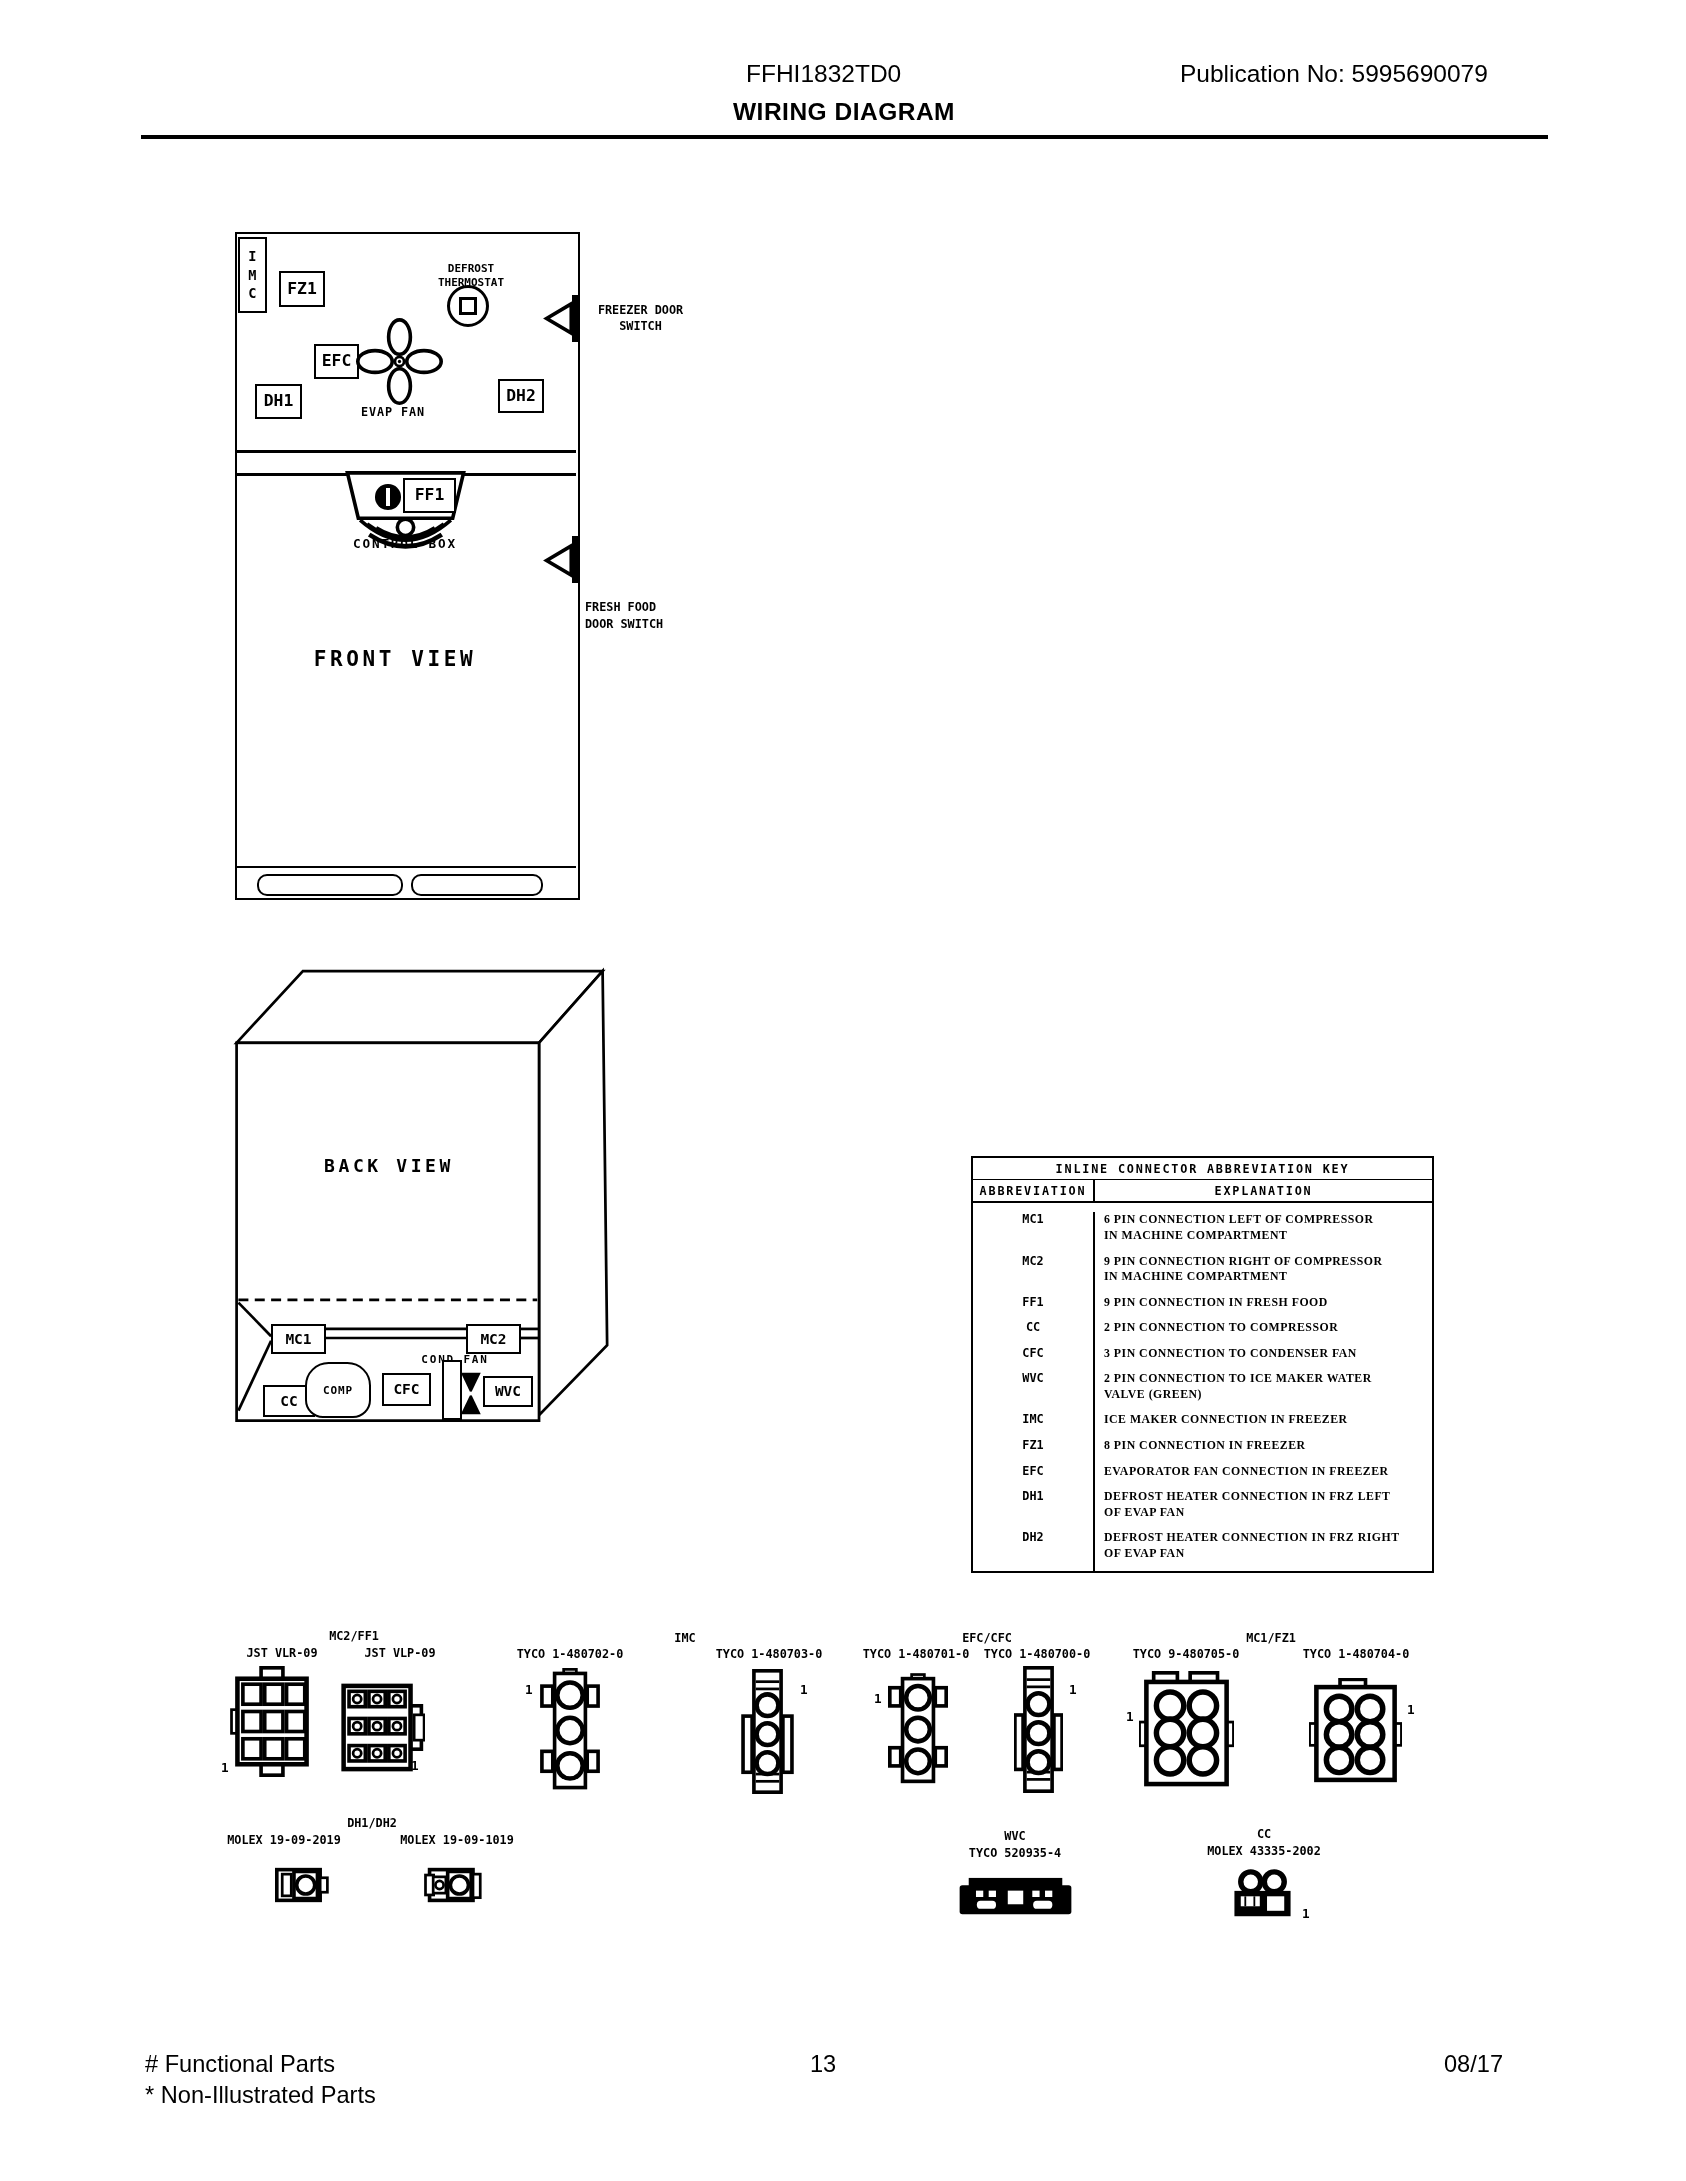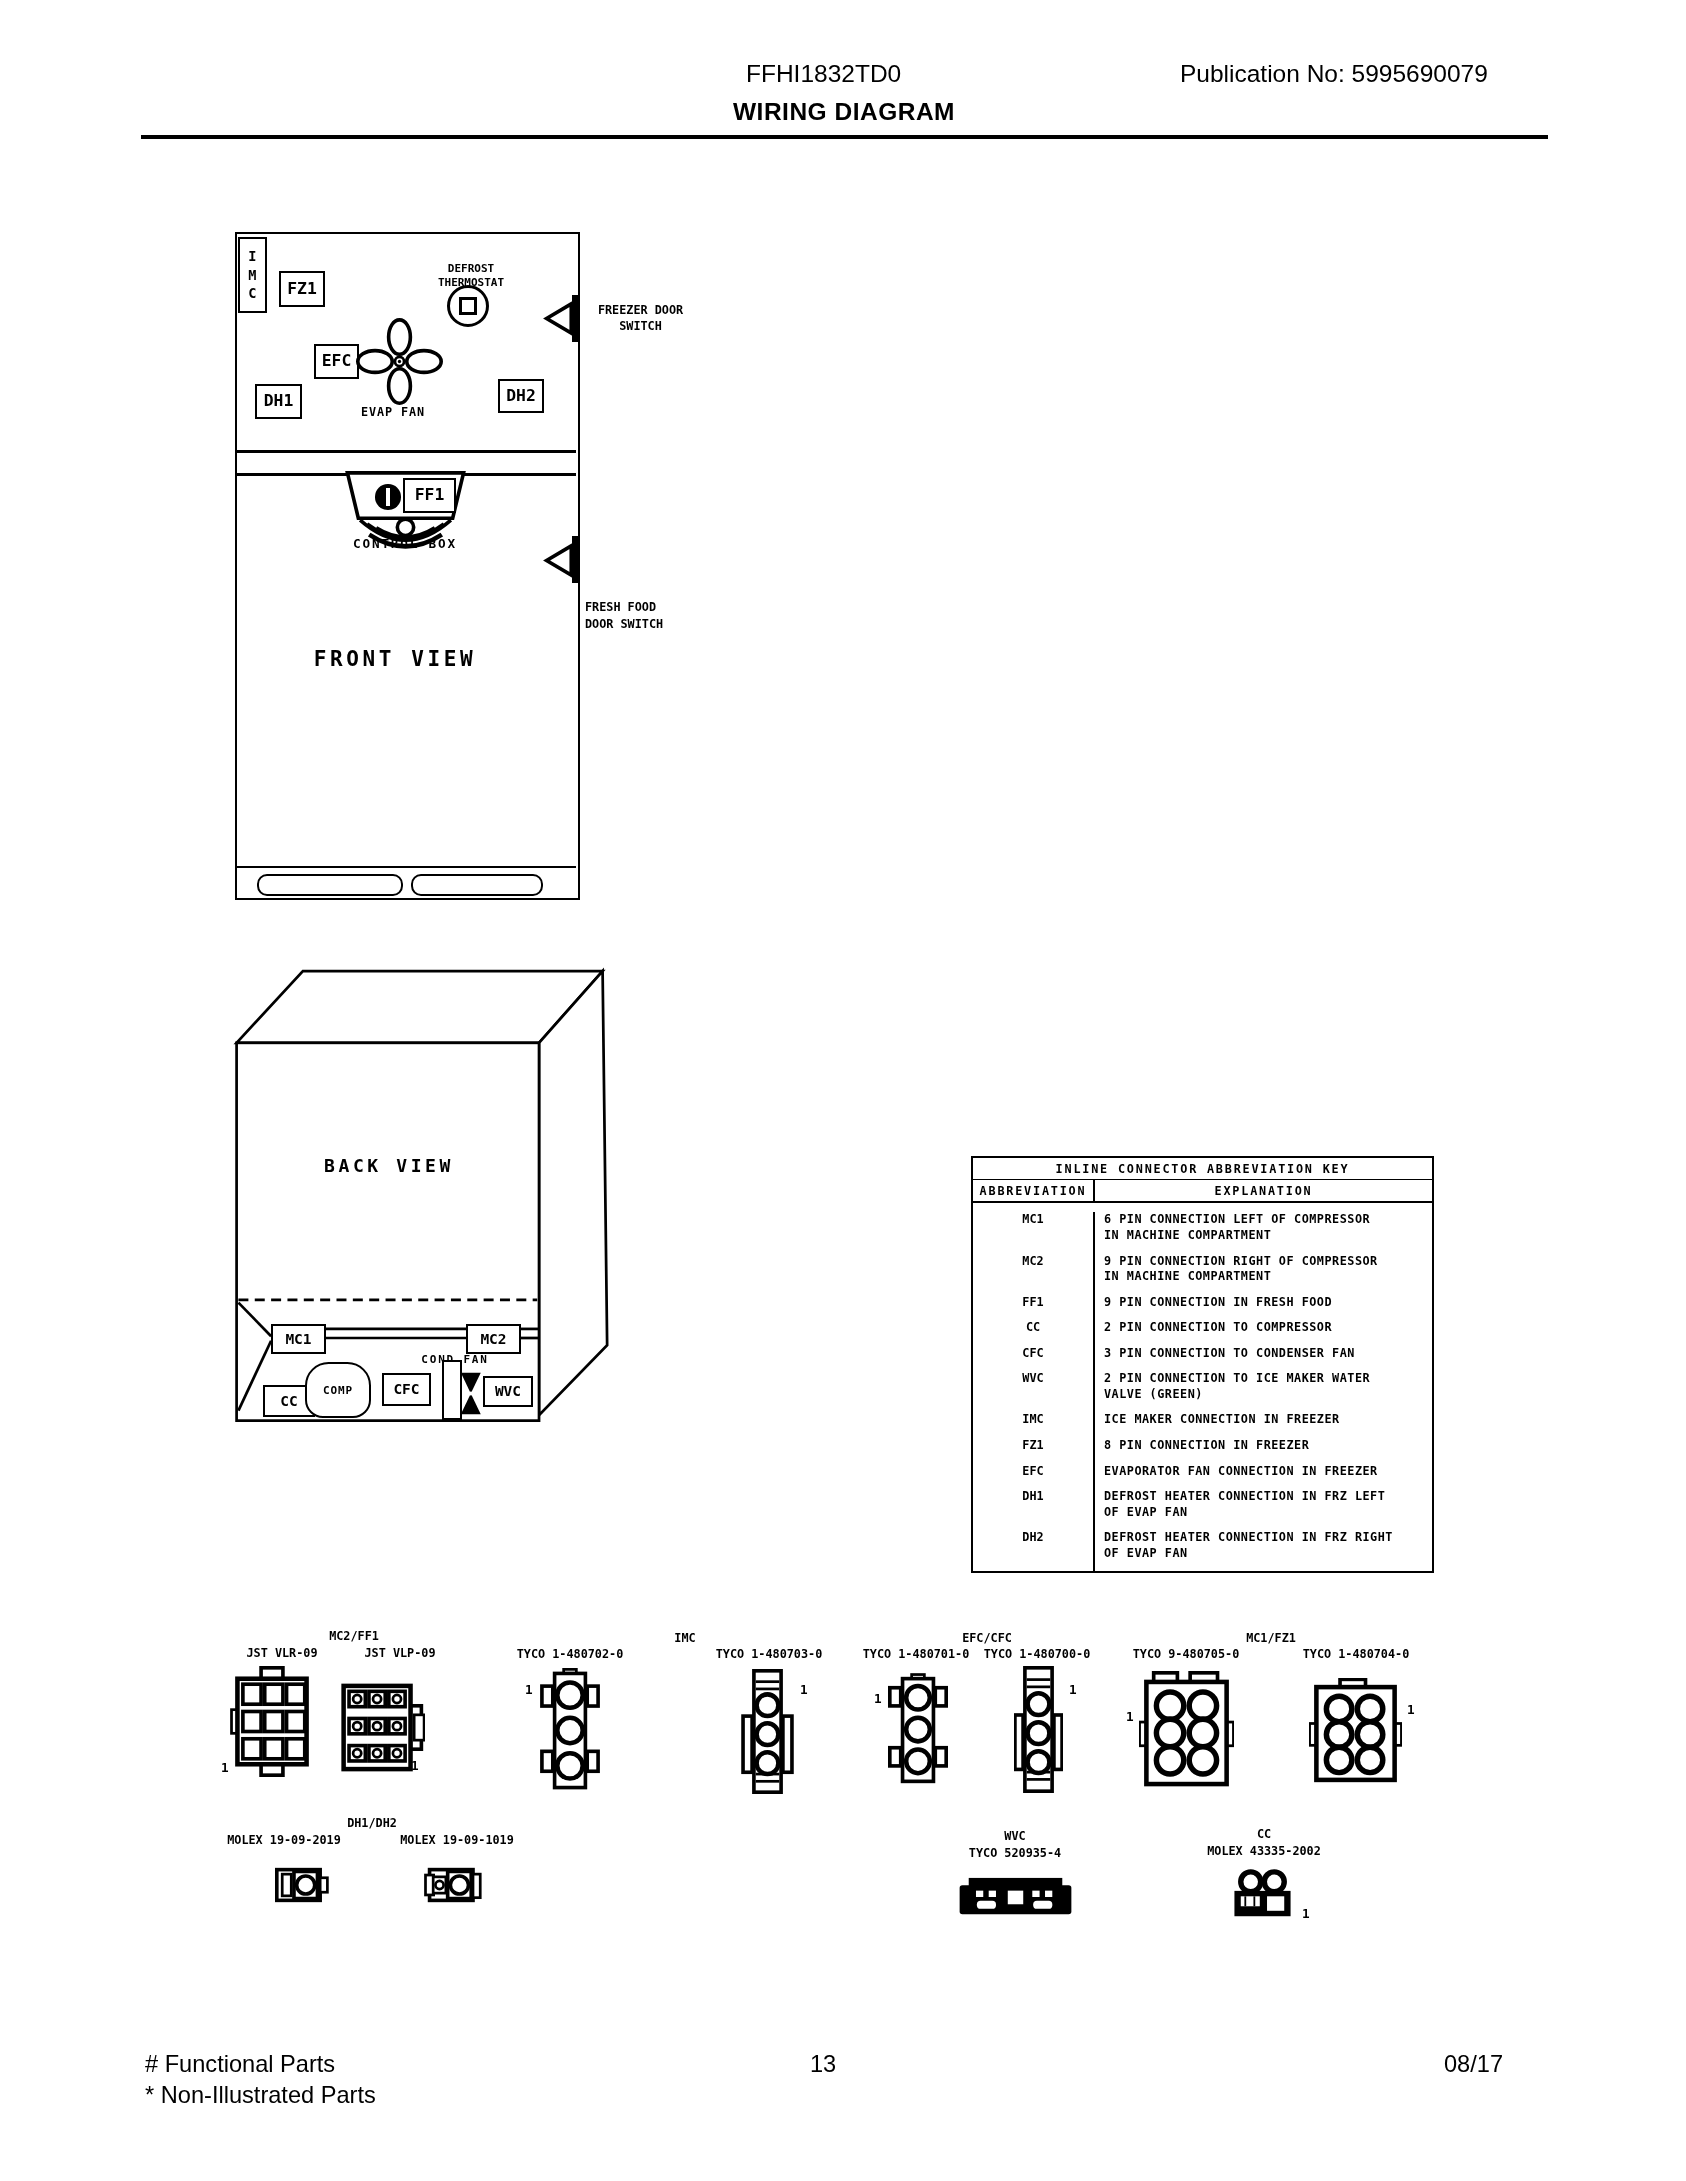--- a/index.html
+++ b/index.html
@@ -35,21 +35,21 @@
   .dial-slot{width:4.5px;height:18px;background:#fff;}
   
   .tbl{position:absolute;left:971px;top:1156px;width:459px;border:2.7px solid #000;
        font-size:11.8px;font-weight:bold;background:#fff;}
   .tbl-title{text-align:center;border-bottom:1.8px solid #000;padding:3.6px 0;letter-spacing:1.8px;}
   .tbl-head{display:grid;grid-template-columns:122px 1fr;border-bottom:2.7px solid #000;}
   .tbl-head div{padding:3.6px 0;text-align:center;letter-spacing:1.8px;}
   .tbl-head div:first-child{border-right:2.7px solid #000;}
   .tbl-body{display:grid;grid-template-columns:122px 1fr;padding-top:9px;line-height:1.32;}
   .tbl-abbr{border-right:2.7px solid #000;text-align:center;padding:0 0 10px 0;}
-  .tbl-expl{padding:0 0 10px 9px;white-space:pre-line;letter-spacing:0.5px;}
+  .tbl-expl{padding:0 0 10px 9px;white-space:pre-line;letter-spacing:0.5px;font-family:Liberation Serif, serif;}
   
   .cg-label{position:absolute;font-size:11.8px;font-weight:bold;}
   .cg-sub{position:absolute;font-size:11.8px;font-weight:bold;}
 </style>
 </head>
 <body>
 
 <div id="page">
 
   <div class="abs sans hdr" style="left:746px;top:60px;">FFHI1832TD0</div>

